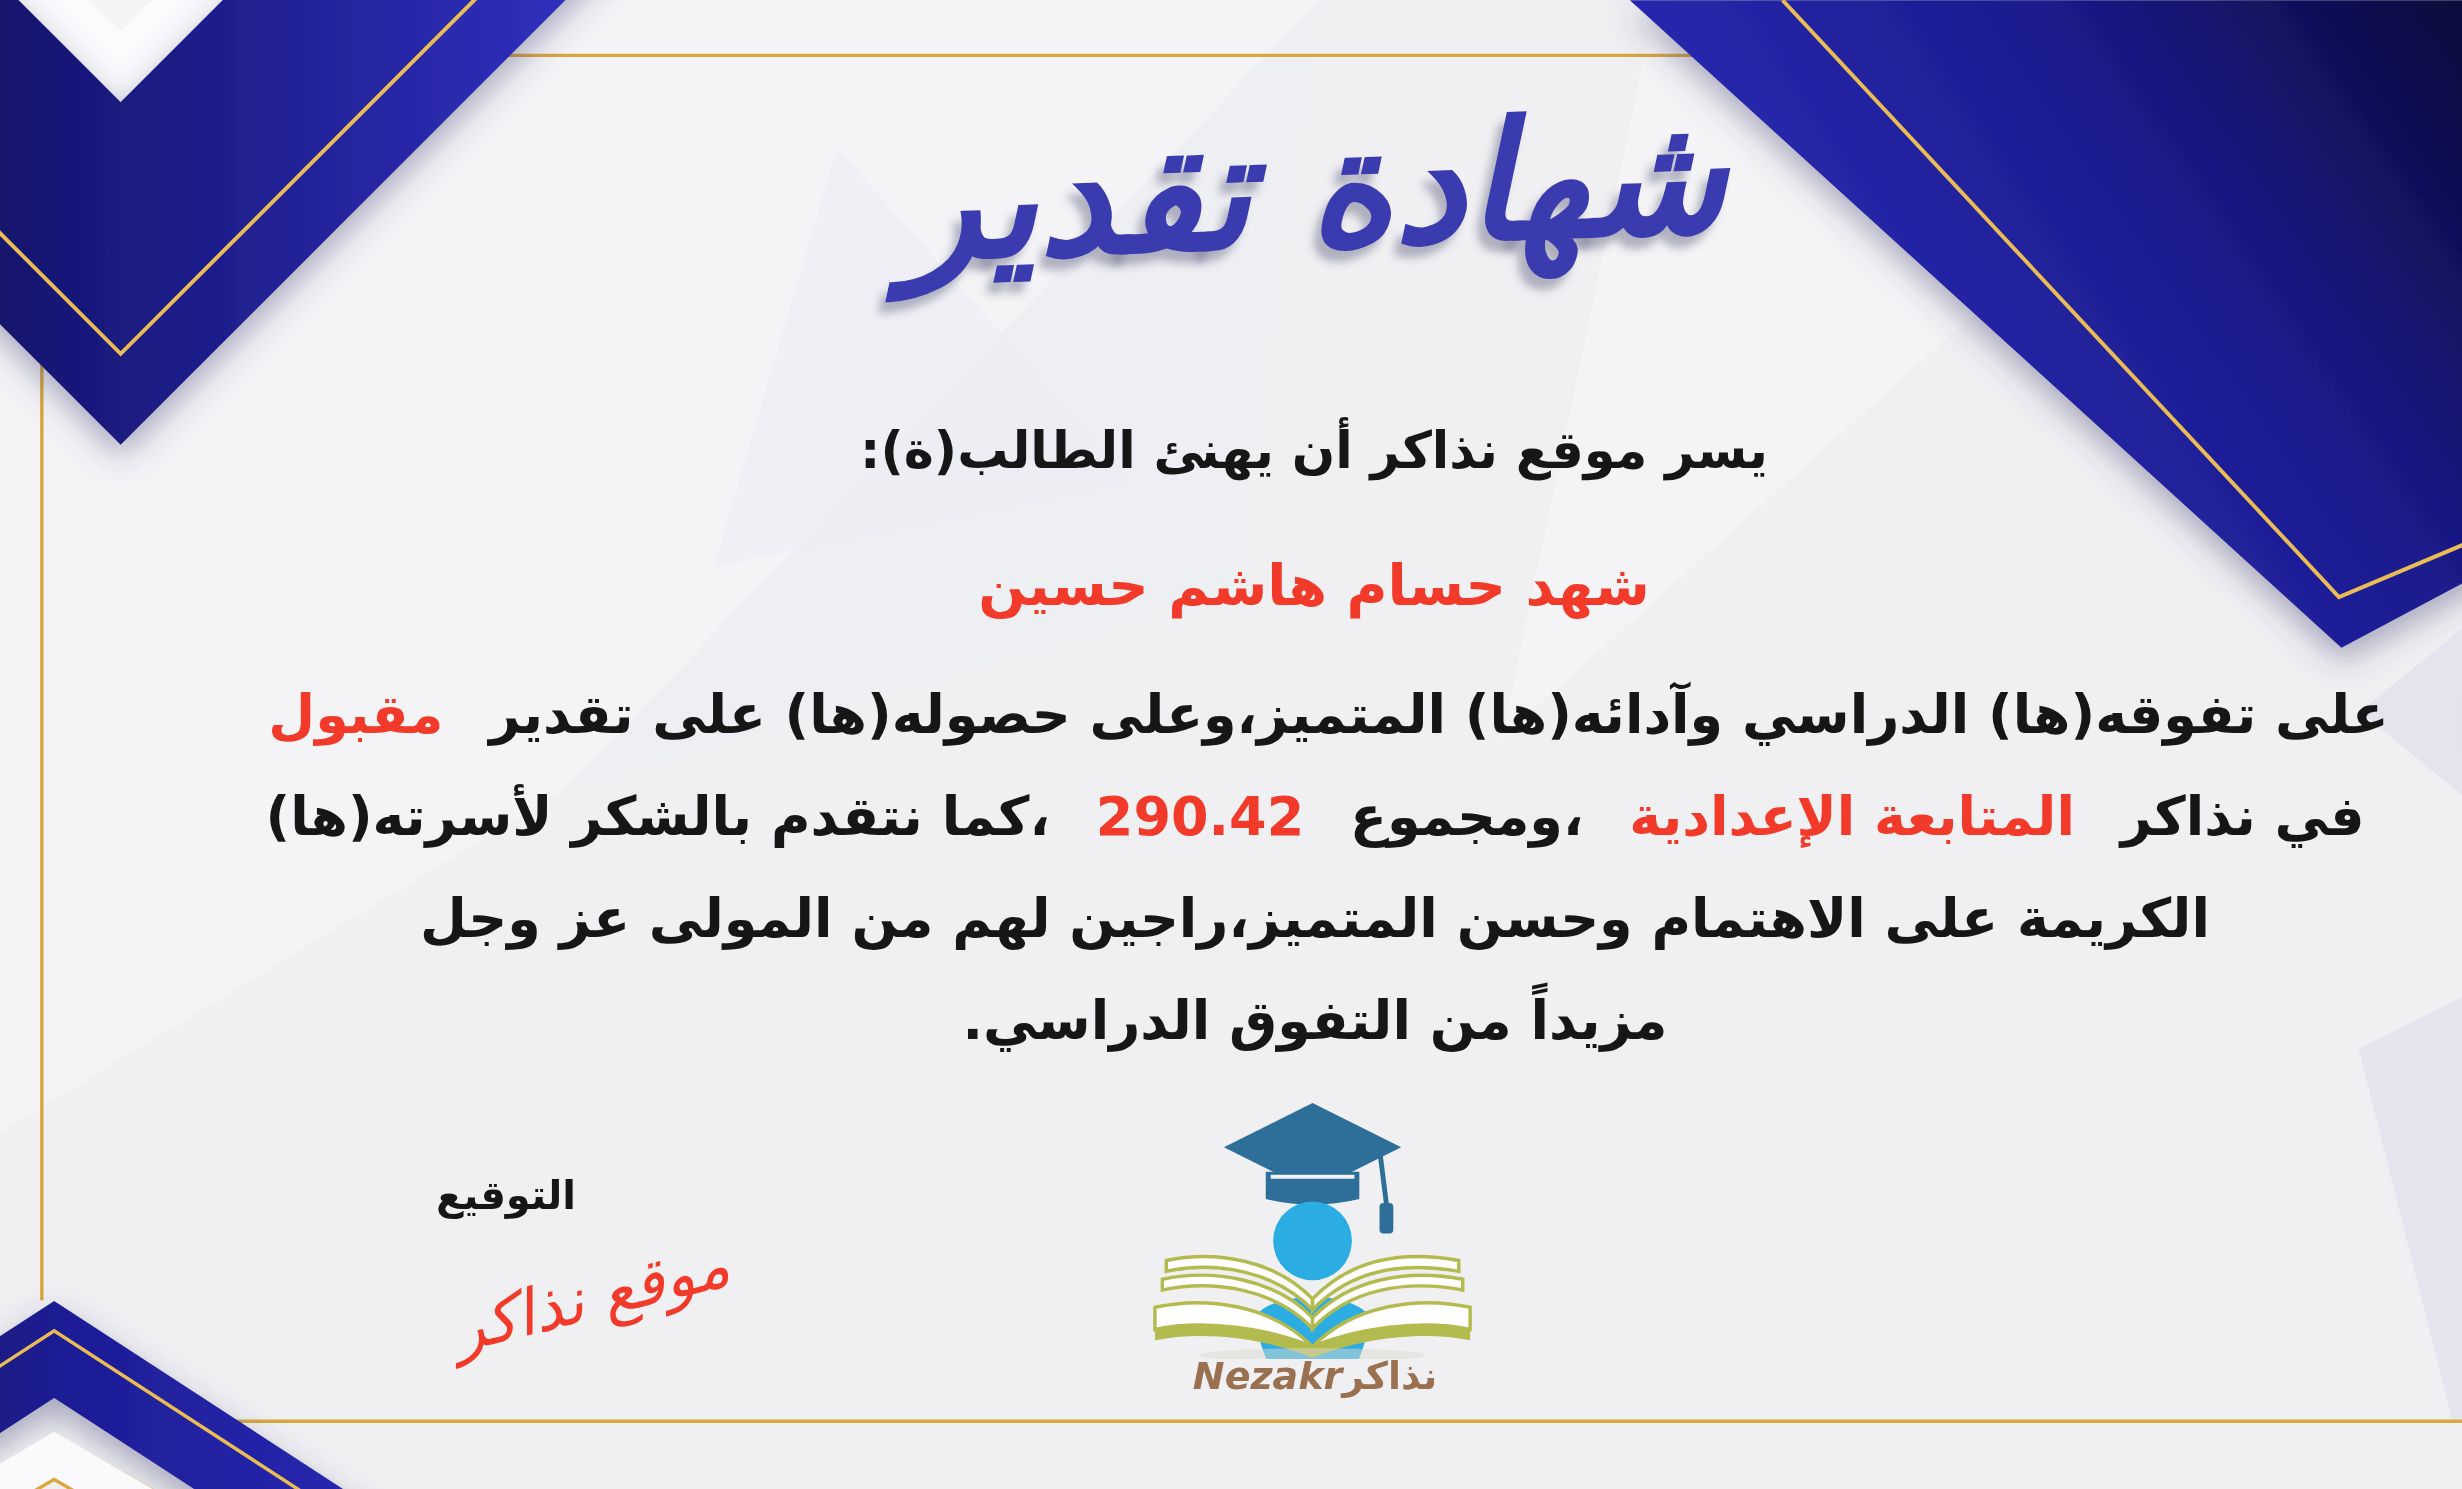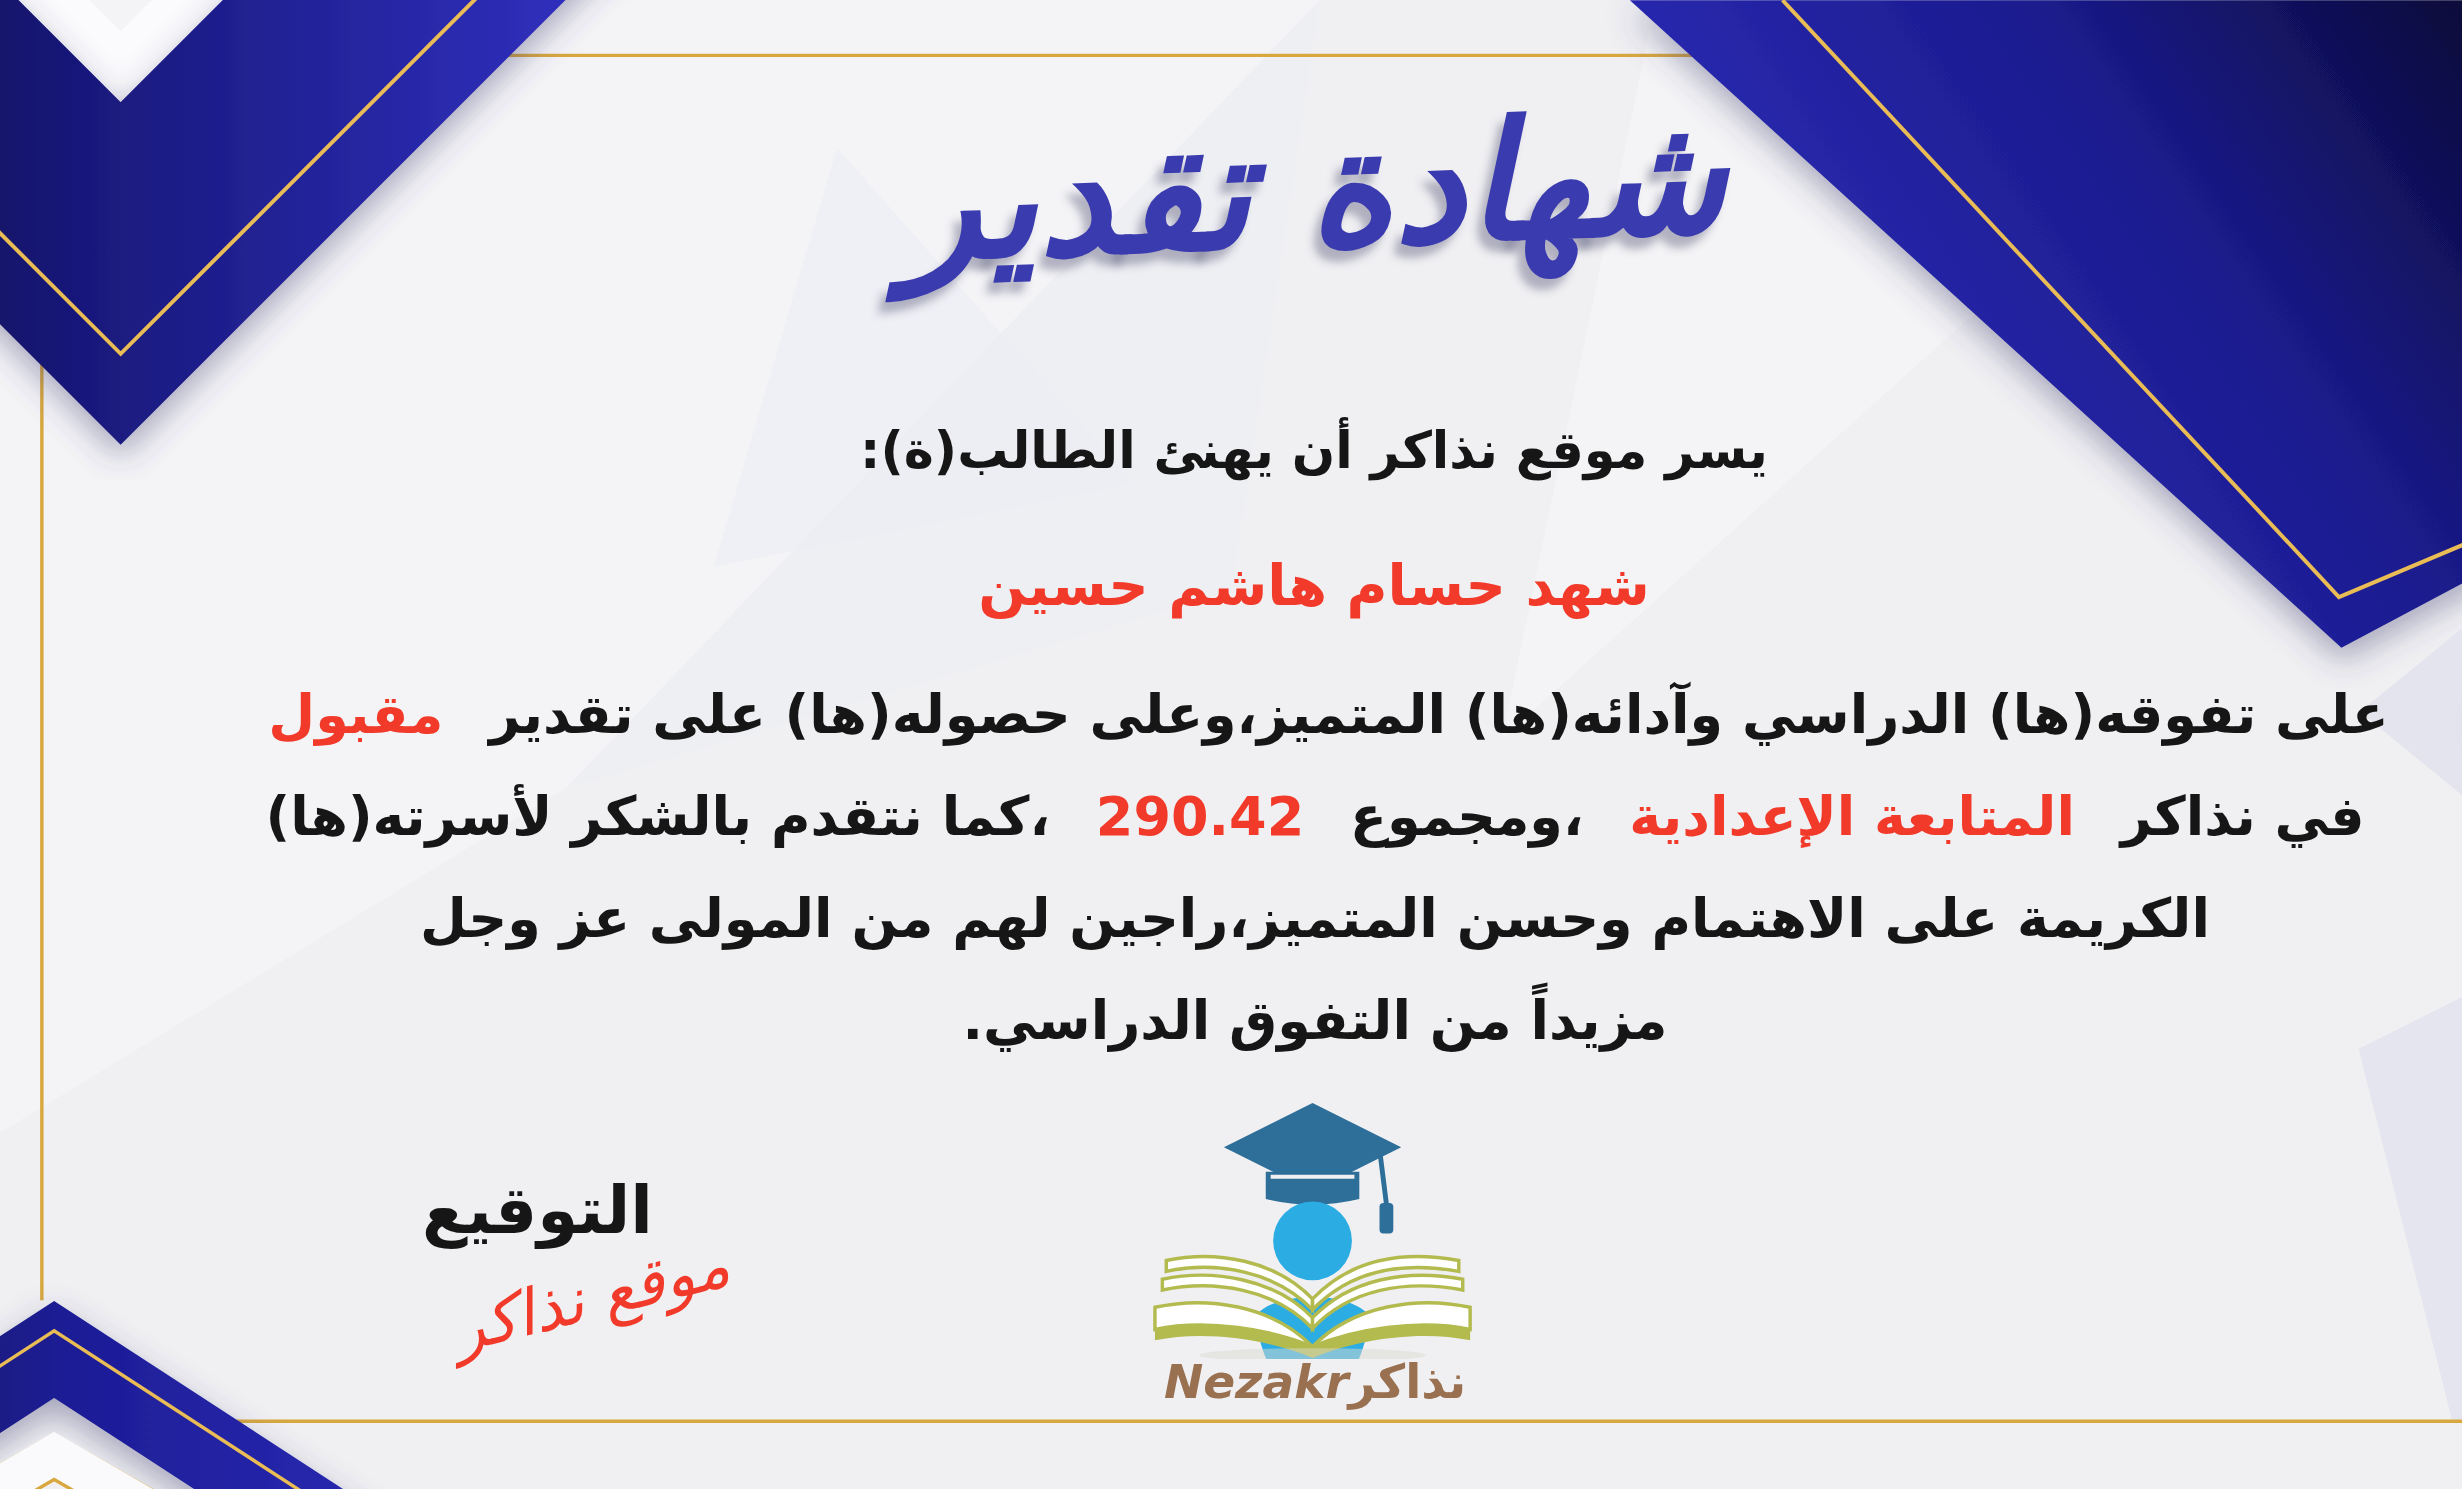--- a/index.html
+++ b/index.html
@@ -30,37 +30,37 @@
     font-size:56px;font-weight:bold;color:#f23a2a;
   }
   .para{
     top:664px;left:212px;width:2206px;
     text-align:center;
     font-size:54px;font-weight:bold;
     line-height:102px;
   }
   .red{color:#f23a2a;margin:0 27px;}
   .sign-label{
-    top:1172px;left:422px;
-    font-size:66px;font-weight:bold;
+    top:1172px;left:436px;
+    font-size:40px;font-weight:bold;
   }
   .sign-name{
     top:1261px;left:438px;width:305px;
     font-size:63px;font-style:italic;
     color:#f23a2a;
     transform:rotate(-14deg);
     text-align:center;
   }
   .logo{
     position:absolute;left:1118px;top:1098px;width:394px;height:325px;
   }
   .logo svg{display:block;width:394px;height:261px;}
   .logo-wordmark{
     width:100%;text-align:center;
-    font-size:47px;font-weight:bold;
+    font-size:38px;font-weight:bold;
     color:#997050;
     margin-top:-4.9px;
     letter-spacing:1px;
   }
   .logo-wordmark .latin{font-style:italic;letter-spacing:0;}
 </style>
 </head>
 <body>
 
 <div class="certificate">

